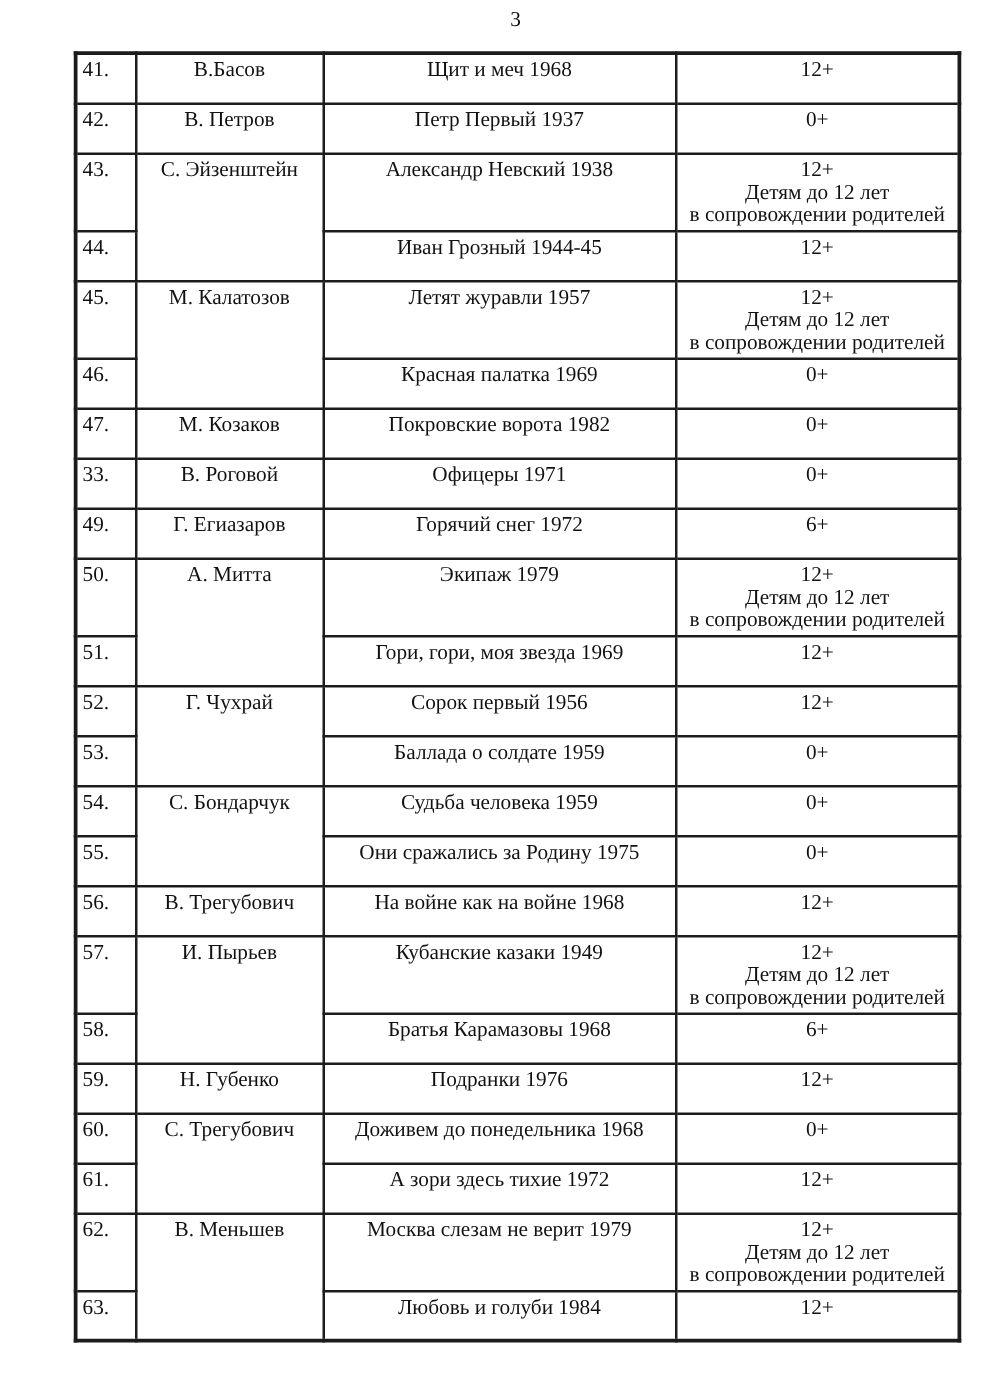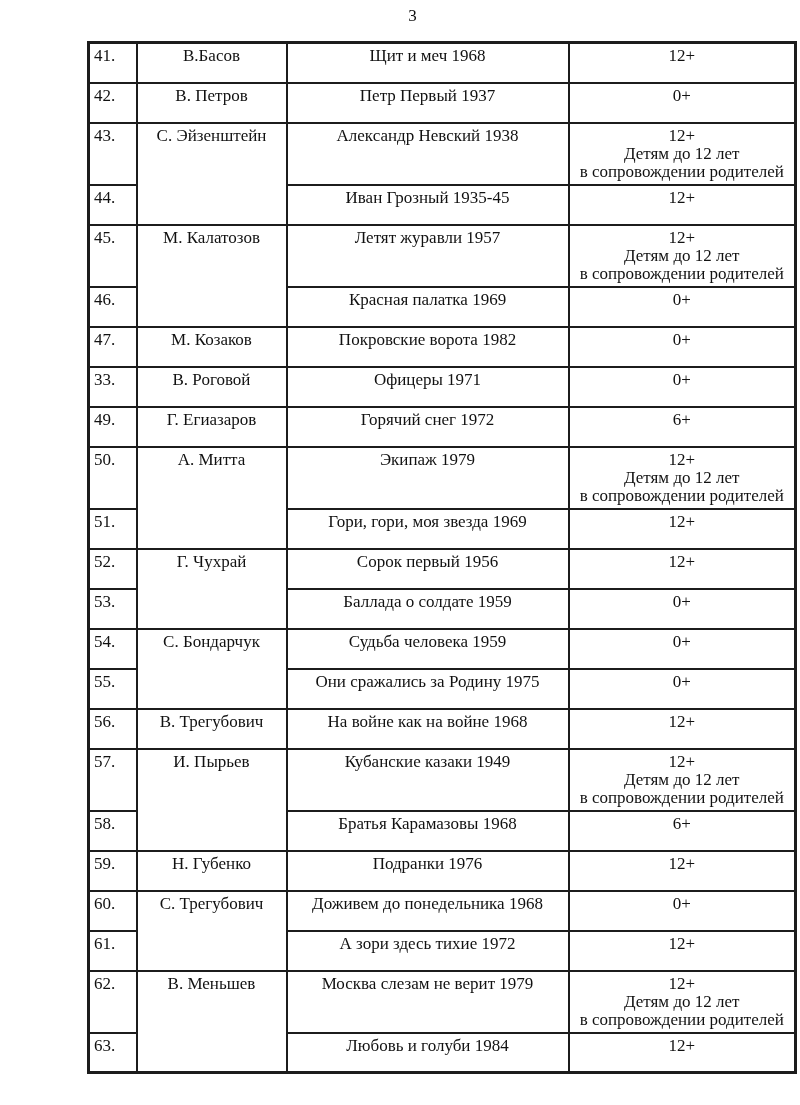--- a/index.html
+++ b/index.html
@@ -22,21 +22,20 @@
     font-size: 17px;
     line-height: 20px;
     height: 20px;
     margin-bottom: 15px;
   }
   table.films {
     border-collapse: collapse;
     table-layout: fixed;
     width: 707px;
     border: 3px solid #1c1c1c;
-    margin-left: 28px;
   }
   table.films td {
     border: 2px solid #1c1c1c;
     font-size: 17px;
     line-height: 18px;
     vertical-align: top;
     padding: 3px 4px;
     overflow: hidden;
   }
   table.films tr { height: 40px; }
@@ -98,21 +97,21 @@
           <td class="director" rowspan="2">С. Эйзенштейн</td>
           <td class="title">Александр Невский 1938</td>
           <td class="rating">
             <div class="rating-line">12+</div>
             <div class="rating-line">Детям до 12 лет</div>
             <div class="rating-line">в сопровождении родителей</div>
           </td>
         </tr>
         <tr>
           <td class="num">44.</td>
-          <td class="title">Иван Грозный 1935-45</td>
+          <td class="title">Иван Грозный 1944-45</td>
           <td class="rating">
             <div class="rating-line">12+</div>
           </td>
         </tr>
         <tr>
           <td class="num">45.</td>
           <td class="director" rowspan="2">М. Калатозов</td>
           <td class="title">Летят журавли 1957</td>
           <td class="rating">
             <div class="rating-line">12+</div>

